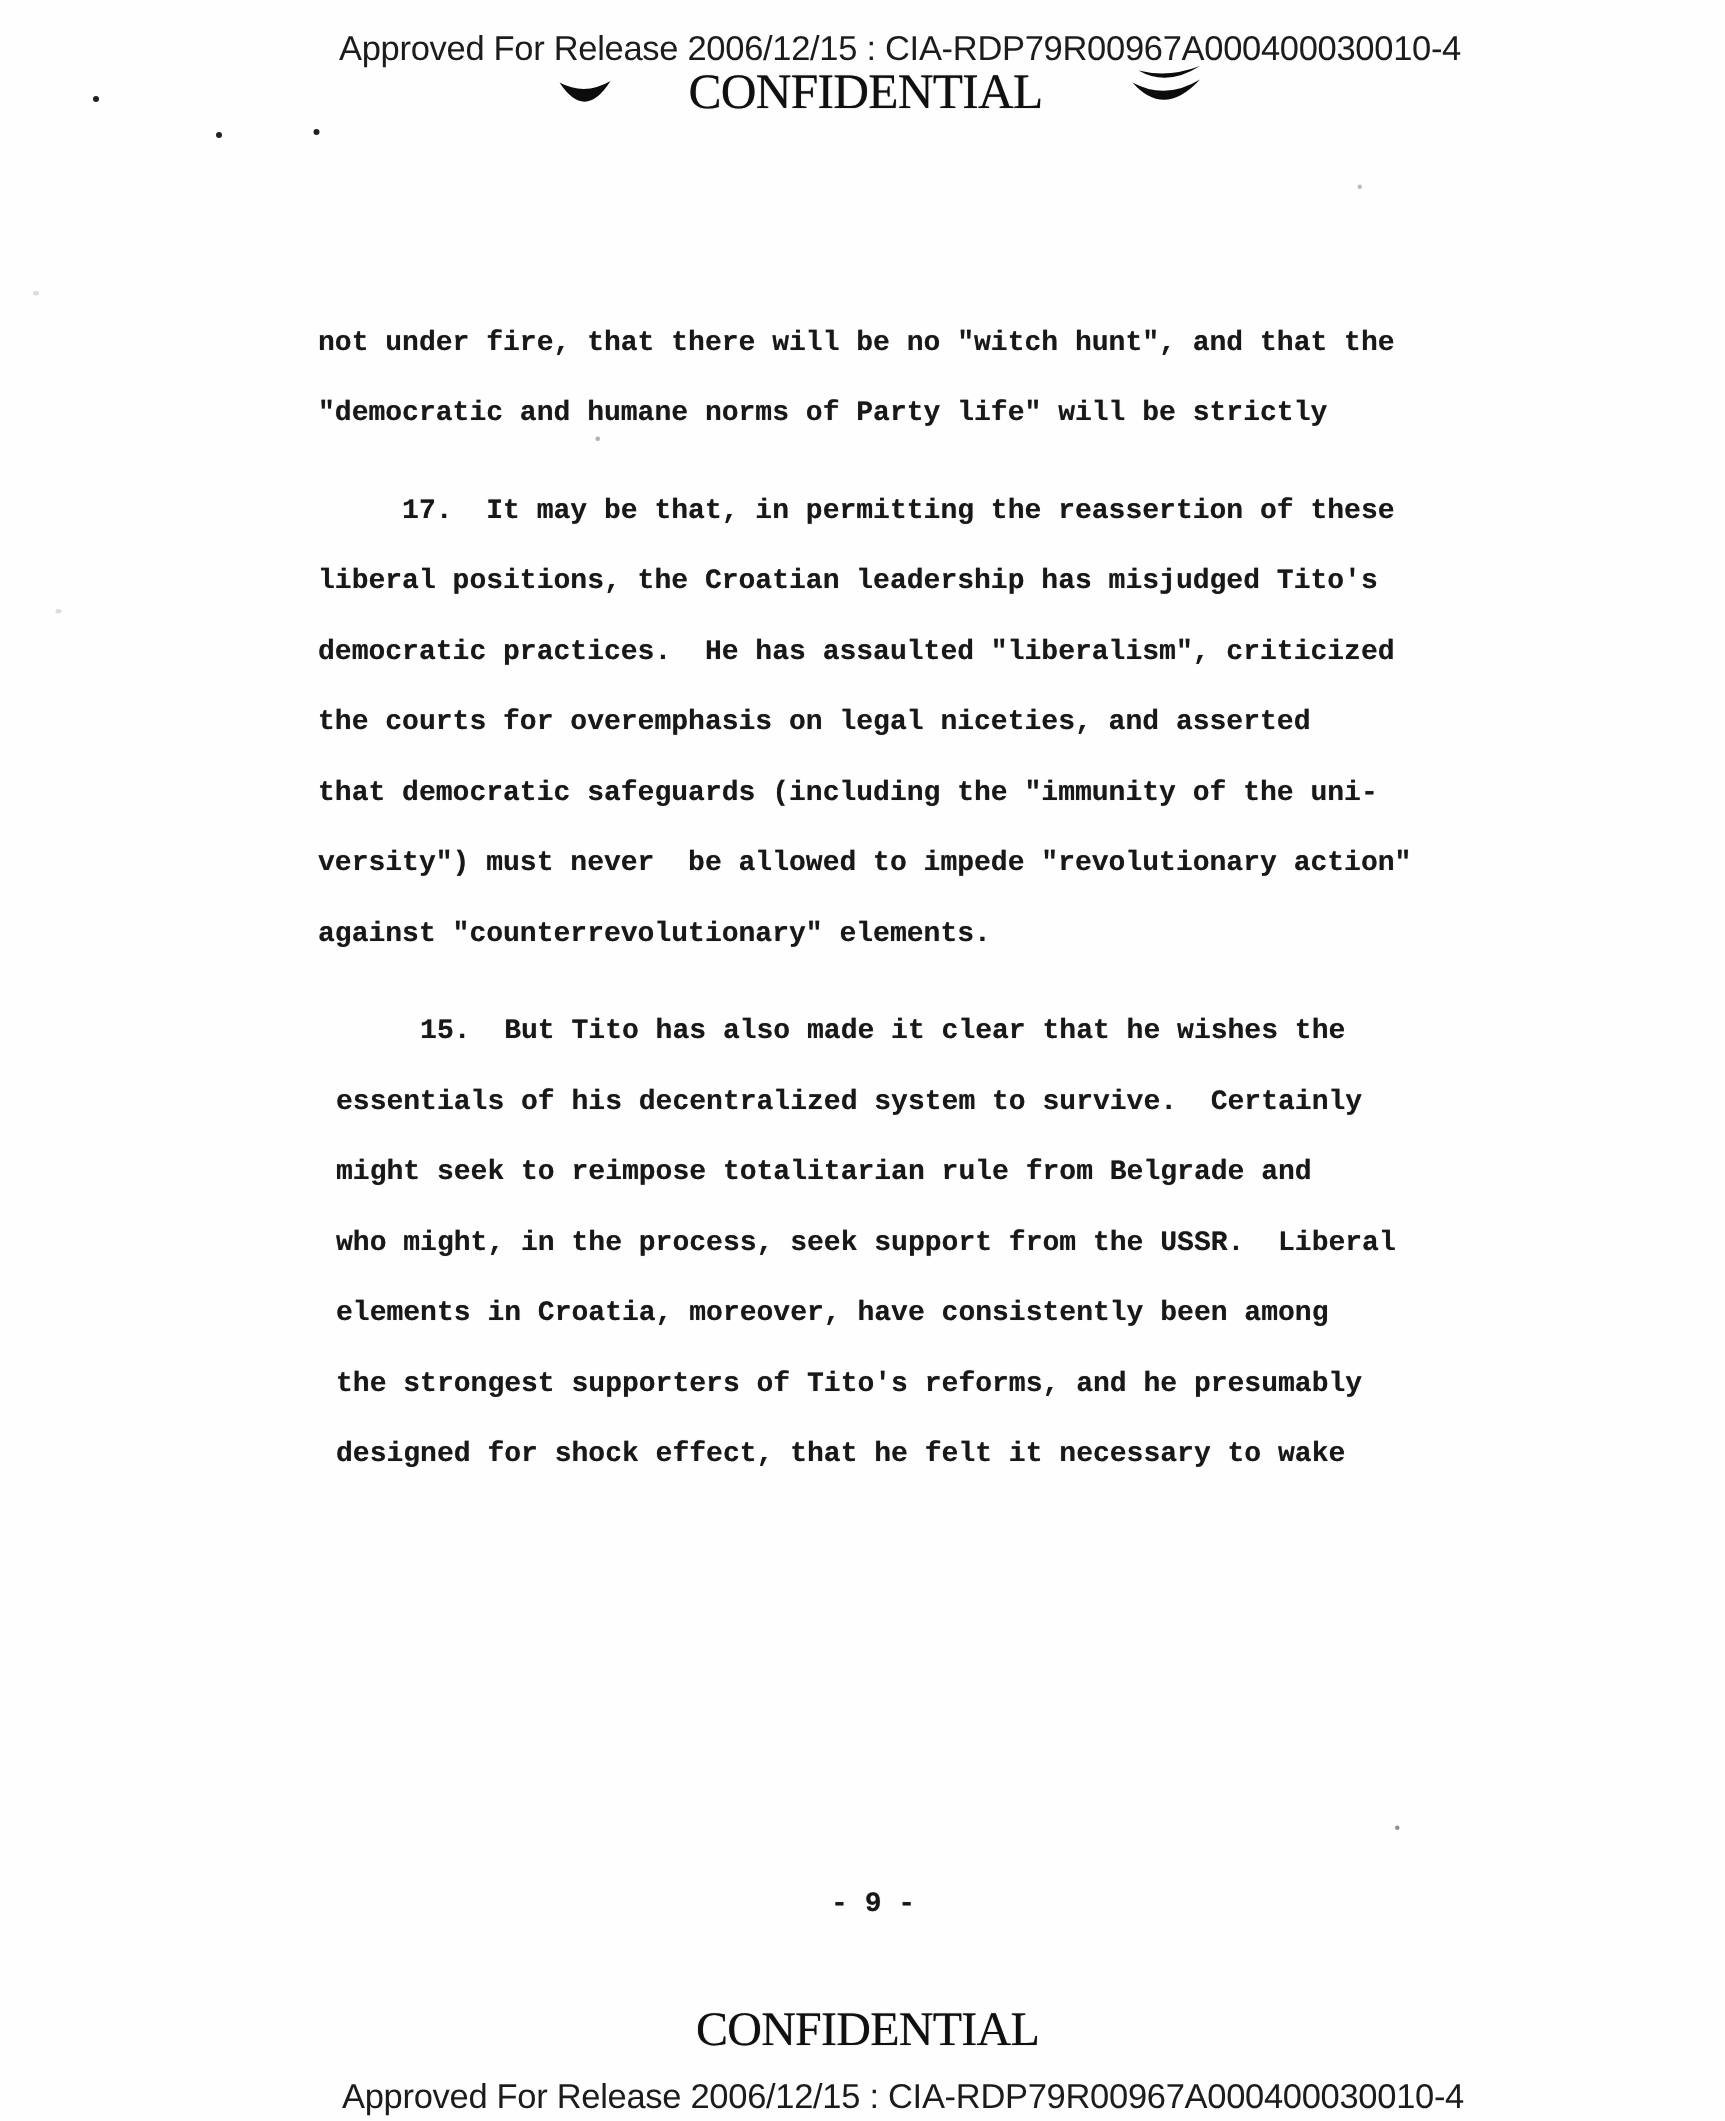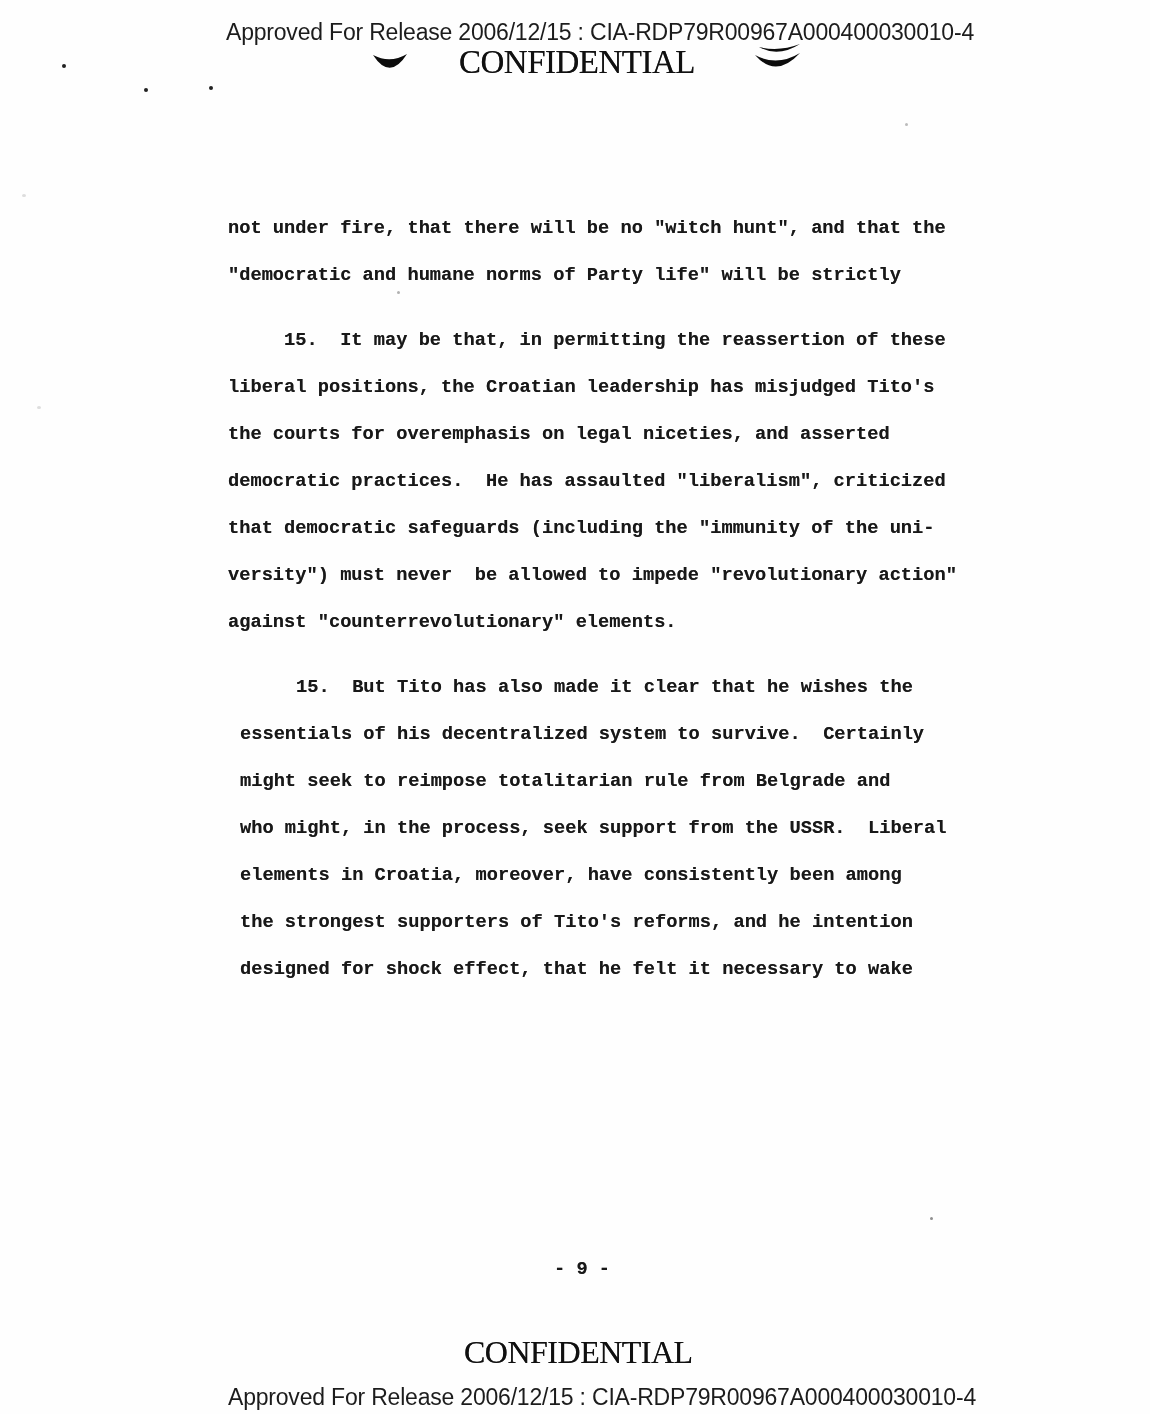--- a/index.html
+++ b/index.html
@@ -38,21 +38,21 @@
     line-height: 1;
     white-space: pre;
     text-shadow: 0 0 0.6px rgba(0,0,0,0.65);
   }
   .stamp-top { left: 459px; top: 46px; }
   .stamp-bottom { left: 464px; top: 1336px; font-size: 32px; }
 
   
   .typescript {
     position: absolute;
-    left: 228px;
+    left: 212px;
     top: 205px;
     font-family: "Liberation Mono", "DejaVu Sans Mono", monospace;
     font-weight: bold;
     font-size: 18.7px;
     line-height: 47px;
     color: #181818;
     text-shadow: 0 0 0.5px rgba(0,0,0,0.55);
   }
   .para { margin: 0 0 18px 0; }
   .para:last-child { margin-bottom: 0; margin-left: 12px; }
@@ -107,35 +107,35 @@
     <path d="M5,5 Q25,10 46,2 Q24,16 5,5 Z" fill="#0c0c0c"></path>
     <path d="M1,13 Q23,25 46,11 Q22,37 1,13 Z" fill="#0c0c0c"></path>
   </svg>
 
   <div class="typescript">
       <div class="para">
         <div class="tline">not under fire, that there will be no "witch hunt", and that the</div>
         <div class="tline">"democratic and humane norms of Party life" will be strictly</div>
       </div>
       <div class="para">
-        <div class="tline">     15.  It may be that, in permitting the reassertion of these</div>
+        <div class="tline">     17.  It may be that, in permitting the reassertion of these</div>
         <div class="tline">liberal positions, the Croatian leadership has misjudged Tito's</div>
+        <div class="tline">democratic practices.  He has assaulted "liberalism", criticized</div>
         <div class="tline">the courts for overemphasis on legal niceties, and asserted</div>
-        <div class="tline">democratic practices.  He has assaulted "liberalism", criticized</div>
         <div class="tline">that democratic safeguards (including the "immunity of the uni-</div>
         <div class="tline">versity") must never  be allowed to impede "revolutionary action"</div>
         <div class="tline">against "counterrevolutionary" elements.</div>
       </div>
       <div class="para">
         <div class="tline">     15.  But Tito has also made it clear that he wishes the</div>
         <div class="tline">essentials of his decentralized system to survive.  Certainly</div>
         <div class="tline">might seek to reimpose totalitarian rule from Belgrade and</div>
         <div class="tline">who might, in the process, seek support from the USSR.  Liberal</div>
         <div class="tline">elements in Croatia, moreover, have consistently been among</div>
-        <div class="tline">the strongest supporters of Tito's reforms, and he intention</div>
+        <div class="tline">the strongest supporters of Tito's reforms, and he presumably</div>
         <div class="tline">designed for shock effect, that he felt it necessary to wake</div>
       </div>
     </div>
 
   <div class="page-number">- 9 -</div>
 
   <div class="stamp stamp-bottom">CONFIDENTIAL</div>
 
   <div class="approval-line approval-bottom">Approved For Release 2006/12/15 : CIA-RDP79R00967A000400030010-4</div>
 

